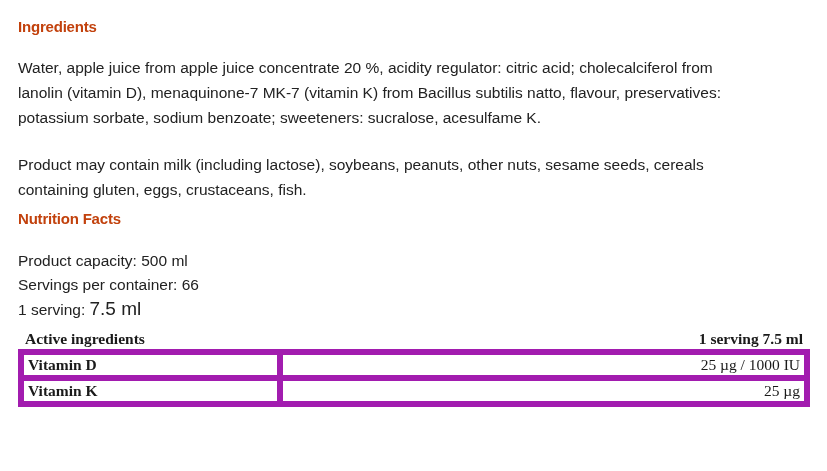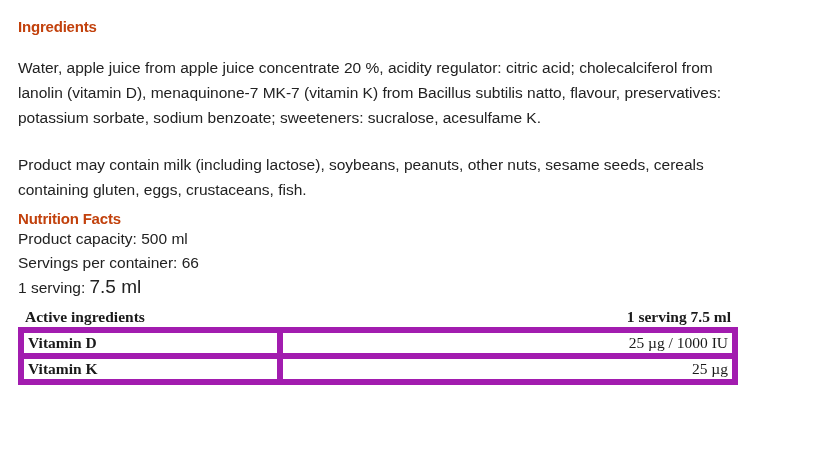--- a/index.html
+++ b/index.html
@@ -32,32 +32,33 @@
     color: #222222;
     max-width: 730px;
   }
   p.body-text.second {
     margin-top: 22px;
   }
   .nutrition-heading {
     margin-top: 30px;
   }
   .facts-lines {
+    margin-top: 22px;
   }
   .fact-line {
     font-size: 15.5px;
     line-height: 24px;
     color: #222222;
   }
   .fact-line.small-value .val {
     font-size: 19px;
   }
   table.nutrition-table {
     border-collapse: collapse;
-    width: 720px;
+    width: 792px;
     margin-top: 7px;
     font-family: "Liberation Serif", serif;
   }
   table.nutrition-table th,
   table.nutrition-table td {
     font-size: 15.5px;
     padding: 1px 4px;
   }
   table.nutrition-table thead th {
     border: none;

